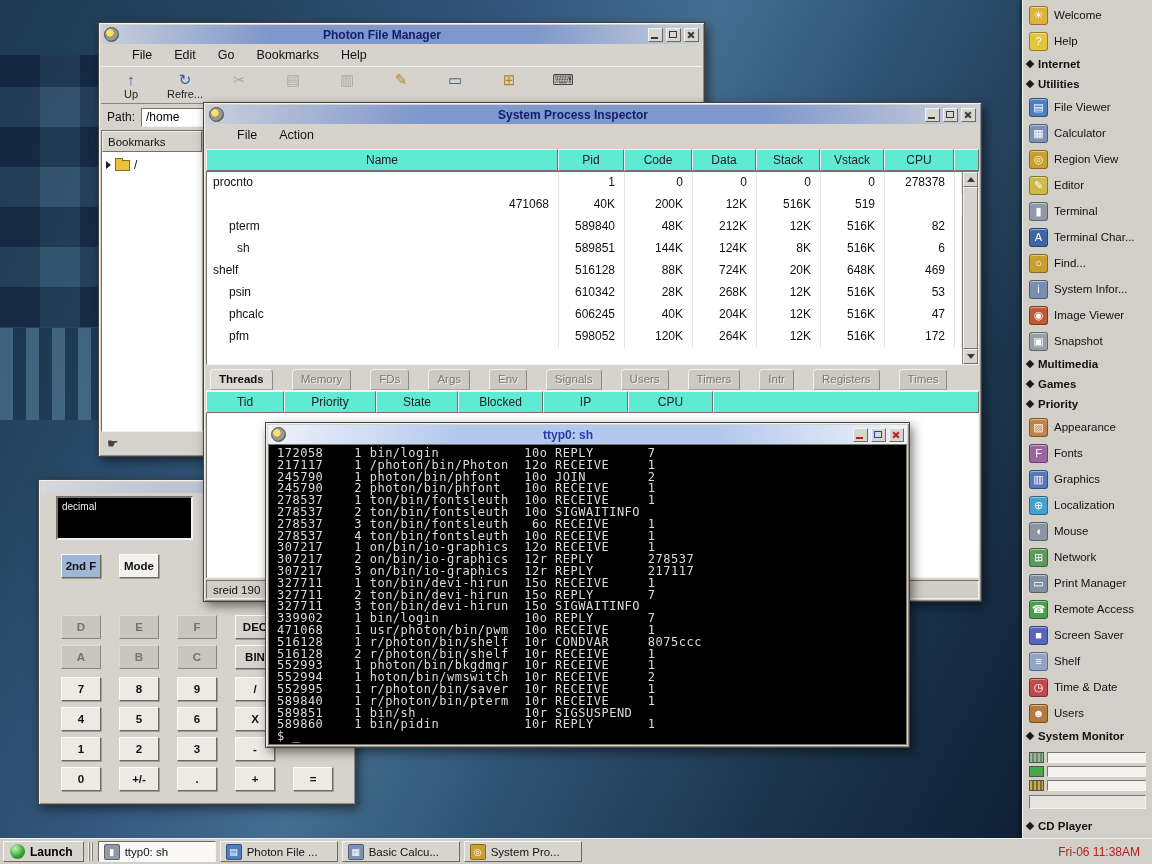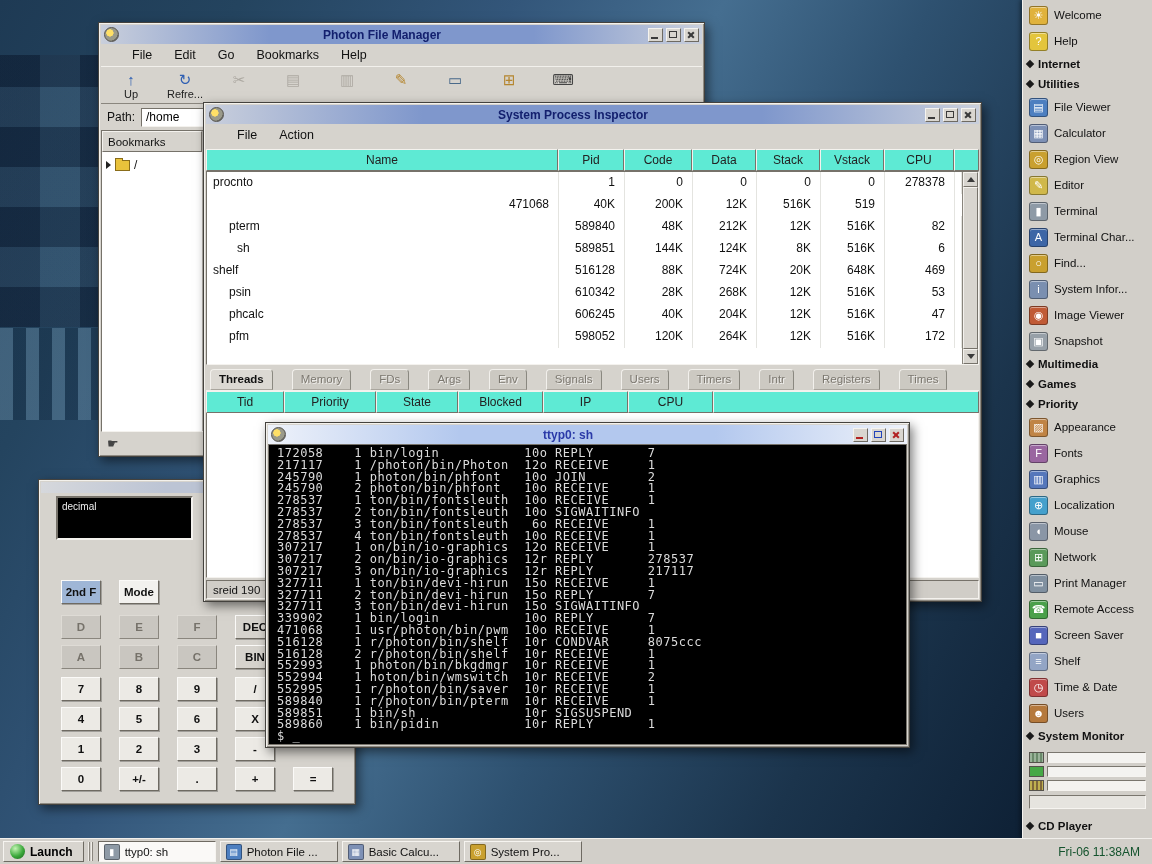--- a/index.html
+++ b/index.html
@@ -132,21 +132,21 @@
     font-family:"Liberation Sans",sans-serif;}
   .launch-ball{width:15px;height:15px;border-radius:50%;background:radial-gradient(circle at 35% 30%,#c4f4b4,#3aa83a 55%,#1a5e1a);}
   .grip{width:6px;height:19px;background:repeating-linear-gradient(90deg,#f0ede8 0 1px,#8a867e 1px 2px,#d2cfc9 2px 3px);}
   #task-buttons{display:flex;gap:4px;}
   .task{width:118px;height:21px;display:flex;align-items:center;gap:5px;padding:0 5px;background:#d8d5cf;box-sizing:border-box;
     border:1px solid;border-color:#f6f4f0 #6e6a62 #6e6a62 #f6f4f0;font-size:11.5px;overflow:hidden;white-space:nowrap;}
   .task.active{background:#faf9f7;border-color:#6e6a62 #f6f4f0 #f6f4f0 #6e6a62;}
   .task-icon{width:14px;height:14px;border-radius:2px;display:flex;align-items:center;justify-content:center;flex:0 0 auto;
     font-size:9px;color:#fff;border:1px solid rgba(0,0,0,.35);}
   .task-label{overflow:hidden;text-overflow:ellipsis;}
-  #clock{position:absolute;right:12px;top:6px;font-size:12px;color:#14532d;}
+  #clock{position:absolute;right:12px;top:6px;font-size:12px;color:#b91c1c;}
 </style>
 </head>
 <body>
 
 <div id="screen">
   <div id="bg-base"></div>
   <div id="bg-squares"></div>
   <div id="bg-stripes"></div>
 
   <section class="window" id="fm-window">
@@ -232,21 +232,21 @@
       <span class="hand"></span>
     </div>
   </section>
 
   <section class="window" id="calc-window">
     <div class="calc-titlebar"></div>
     <div class="calc-display">
       <span class="calc-mode">decimal</span>
     </div>
     <div id="calc-buttons">
-        <div class="calc-row" style="top: 100px;">
+        <div class="calc-row" style="top: 74px;">
           <span class="calc-btn blue">2nd F</span>
           <span class="calc-btn light">Mode</span>
         </div>
         <div class="calc-row" style="top: 135px;">
           <span class="calc-btn hex">D</span>
           <span class="calc-btn hex">E</span>
           <span class="calc-btn hex">F</span>
           <span class="calc-btn base">DEC</span>
         </div>
         <div class="calc-row" style="top: 165px;">

